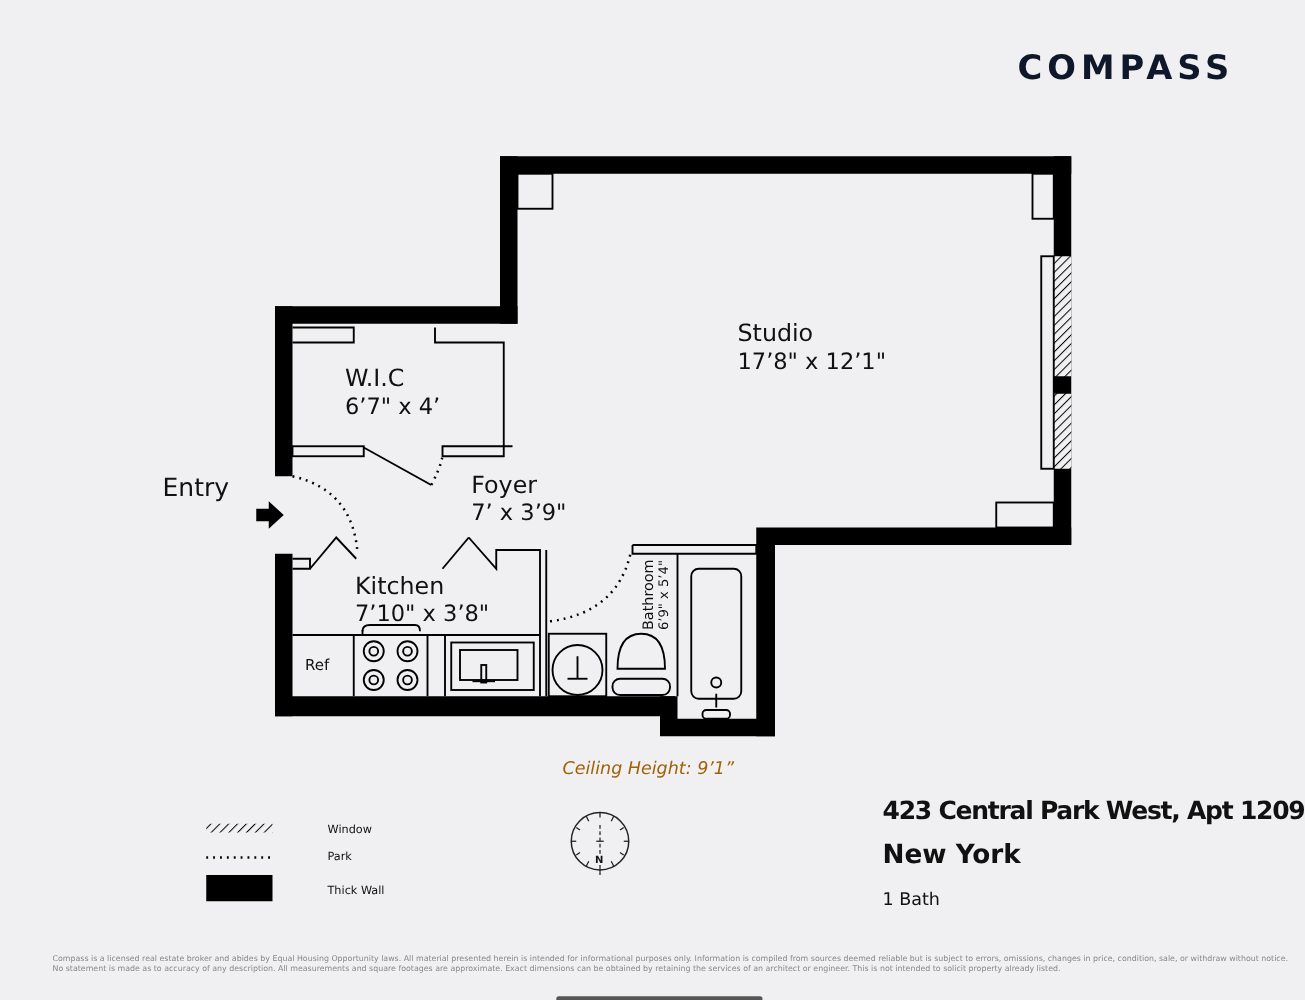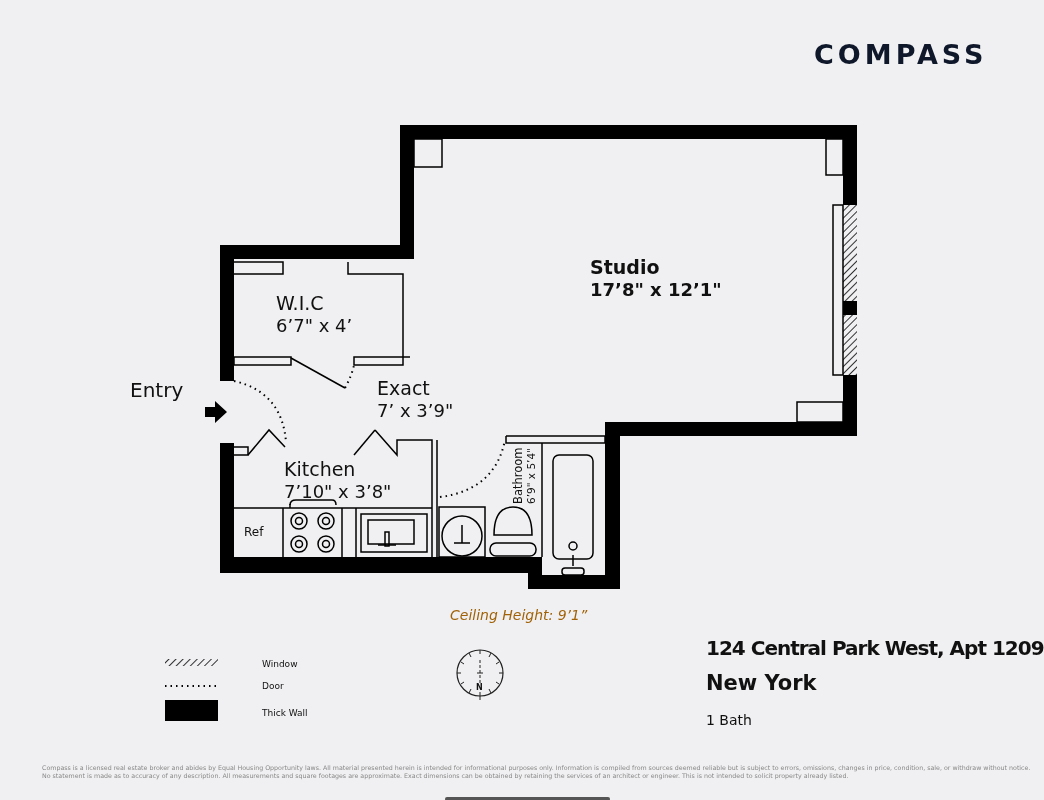--- a/index.html
+++ b/index.html
@@ -146,30 +146,30 @@
     </g>
   </g>
 
   <g>
     <rect x="165" y="659" width="53" height="7" fill="url(#hatch)"></rect>
     <line x1="165" y1="686" x2="218" y2="686" stroke="#000" stroke-width="2" stroke-dasharray="1.5 4"></line>
     <rect x="165" y="700" width="53" height="21" fill="#000"></rect>
   </g>
 </svg>
 
-<div class="abs" style="left:590px; top:256px;font-weight:bold;">
+<div class="abs" style="left:590px; top:256px;">
   <div class="room-name">Studio</div>
   <div class="room-dim">17’8" x 12’1"</div>
 </div>
 <div class="abs" style="left:276px; top:292px;">
   <div class="room-name">W.I.C</div>
   <div class="room-dim">6’7" x 4’</div>
 </div>
 <div class="abs" style="left:377px; top:377px;">
-  <div class="room-name">Exact</div>
+  <div class="room-name">Foyer</div>
   <div class="room-dim">7’ x 3’9"</div>
 </div>
 <div class="abs" style="left:284px; top:458px;">
   <div class="room-name">Kitchen</div>
   <div class="room-dim">7’10" x 3’8"</div>
 </div>
 <div class="abs" style="left:512px; top:504px; width:70px;">
   <div id="bath-label">
     <div>Bathroom</div>
     <div style="font-size:10.5px;">6’9" x 5’4"</div>
@@ -178,22 +178,22 @@
 
 <div class="abs" style="left:244px; top:525px; font-size:12px; font-family:'DejaVu Sans', sans-serif;">Ref</div>
 
 <div id="entry-label" class="abs">Entry</div>
 
 <div class="abs" style="left:476px; top:683px; font-size:8px; font-weight:bold; font-family:'DejaVu Sans', sans-serif;">N</div>
 
 <div id="ceiling" class="abs">Ceiling Height: 9’1”</div>
 
 <div class="abs legend-label" style="left:237px; top:659px;">Window</div>
-<div class="abs legend-label" style="left:237px; top:681px;">Door</div>
+<div class="abs legend-label" style="left:237px; top:681px;">Park</div>
 <div class="abs legend-label" style="left:237px; top:708px;">Thick Wall</div>
 
-<div id="address" class="abs">124 Central Park West, Apt 1209</div>
+<div id="address" class="abs">423 Central Park West, Apt 1209</div>
 <div id="city" class="abs">New York</div>
 <div id="baths" class="abs">1 Bath</div>
 
 <div id="disclaimer" class="abs">Compass is a licensed real estate broker and abides by Equal Housing Opportunity laws. All material presented herein is intended for informational purposes only. Information is compiled from sources deemed reliable but is subject to errors, omissions, changes in price, condition, sale, or withdraw without notice. No statement is made as to accuracy of any description. All measurements and square footages are approximate. Exact dimensions can be obtained by retaining the services of an architect or engineer. This is not intended to solicit property already listed.</div>
 
 <div id="scrollbar" class="abs"></div>
 
 </body></html>

